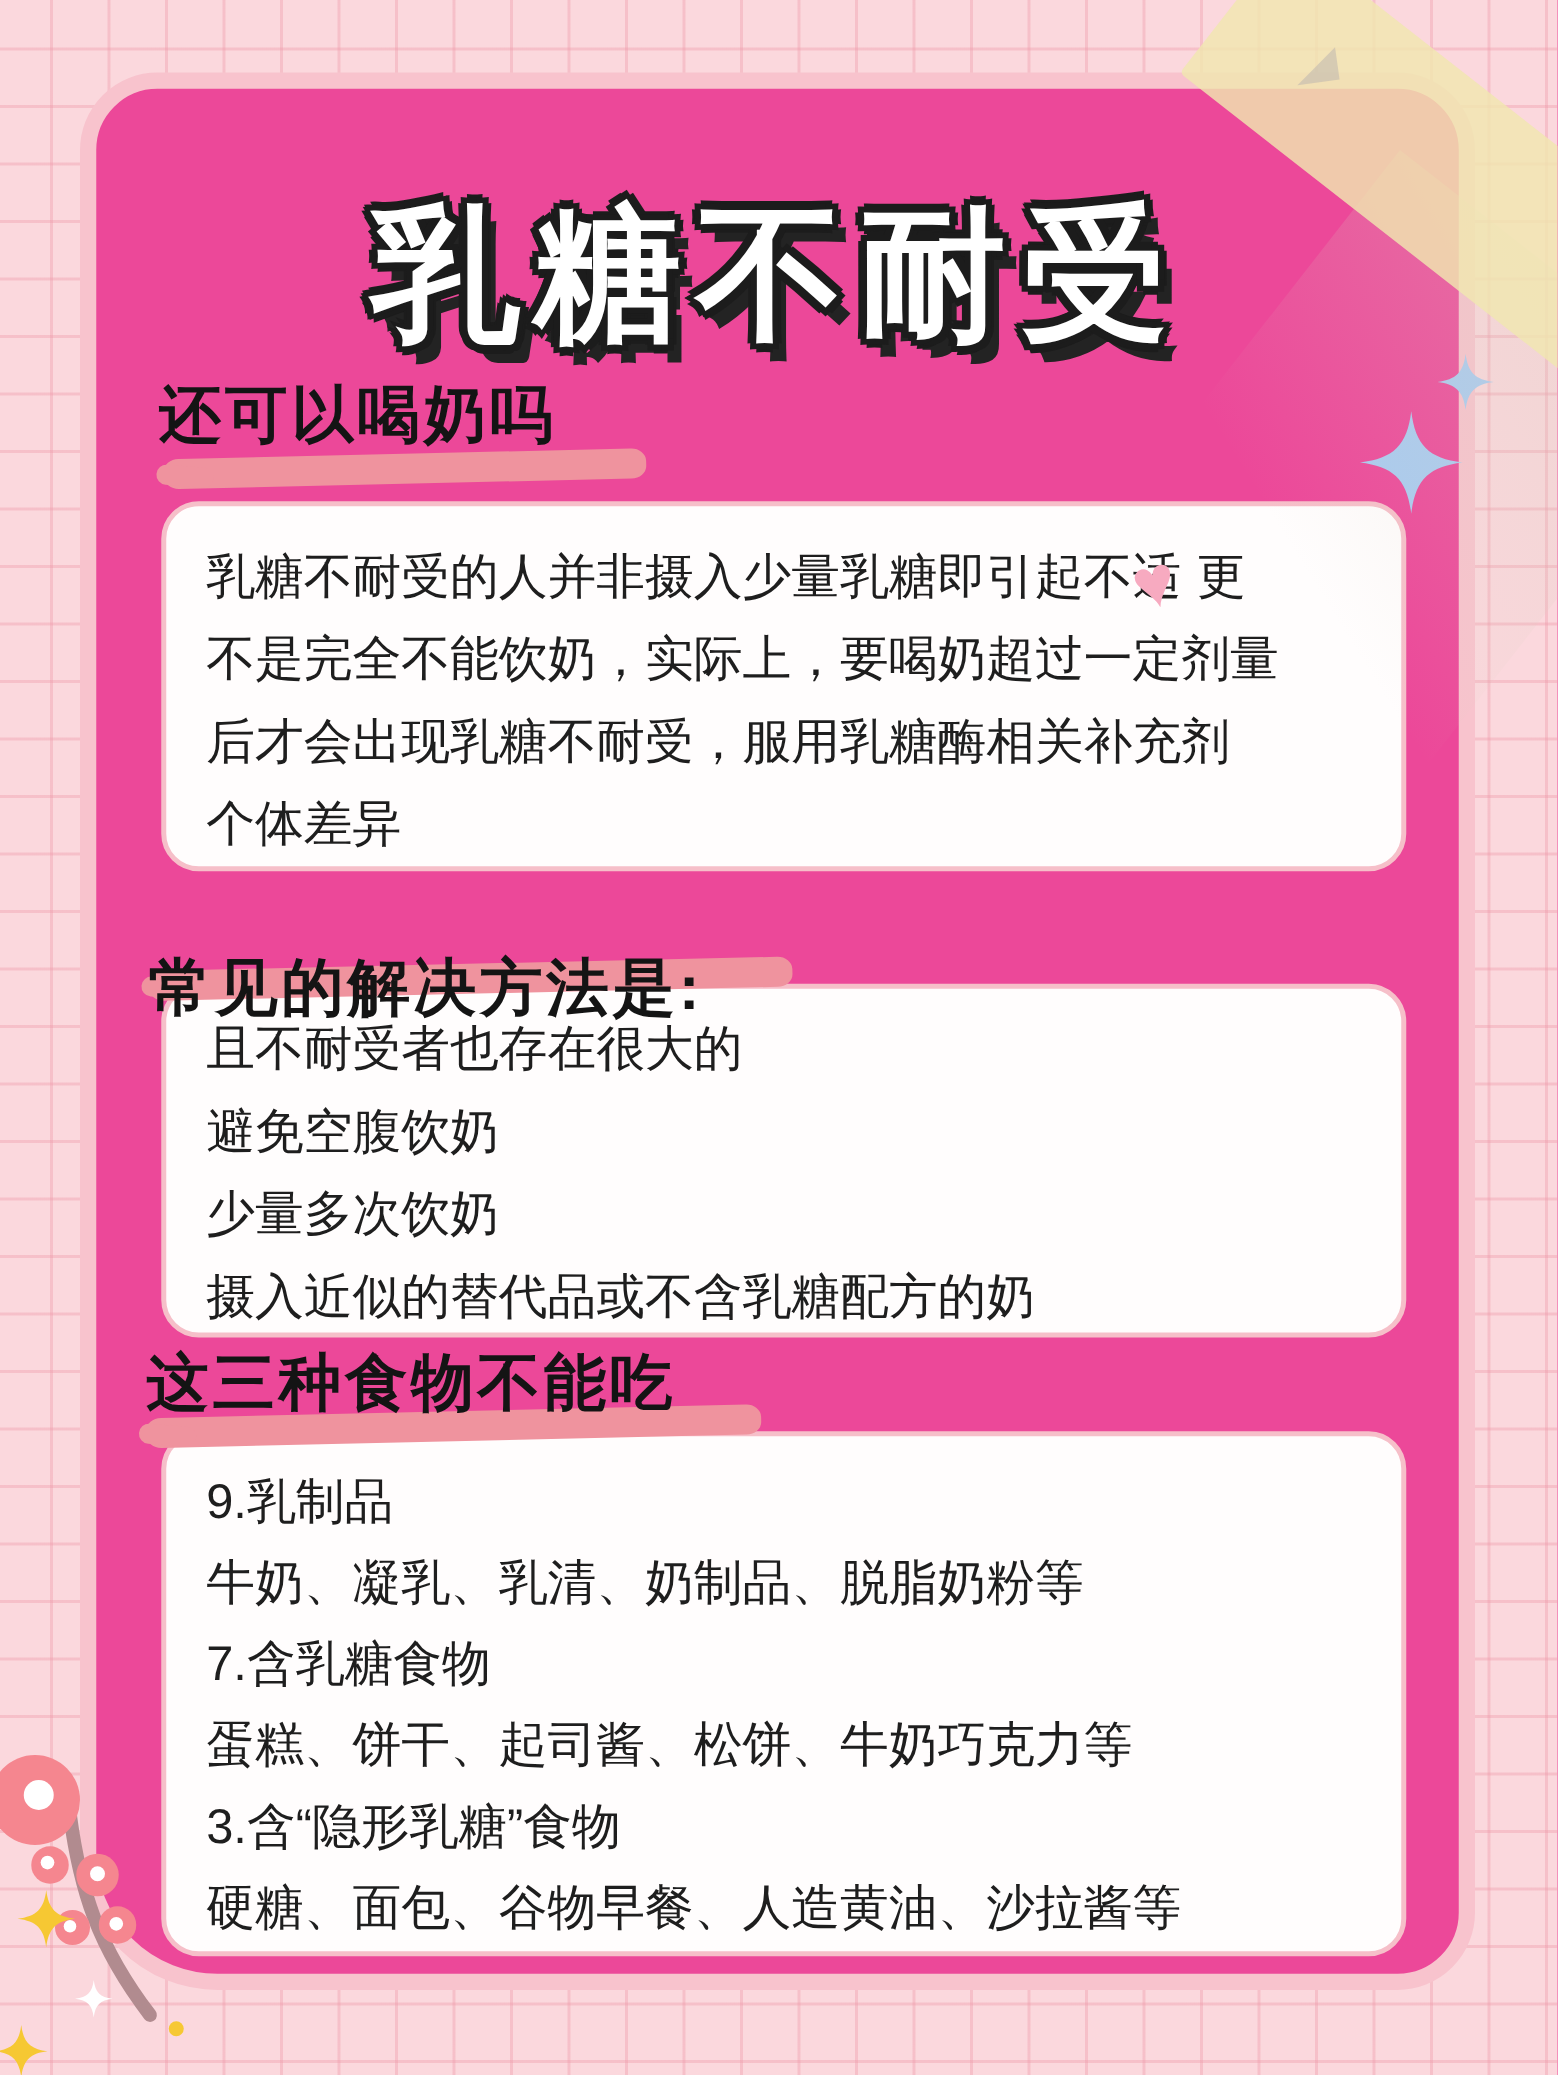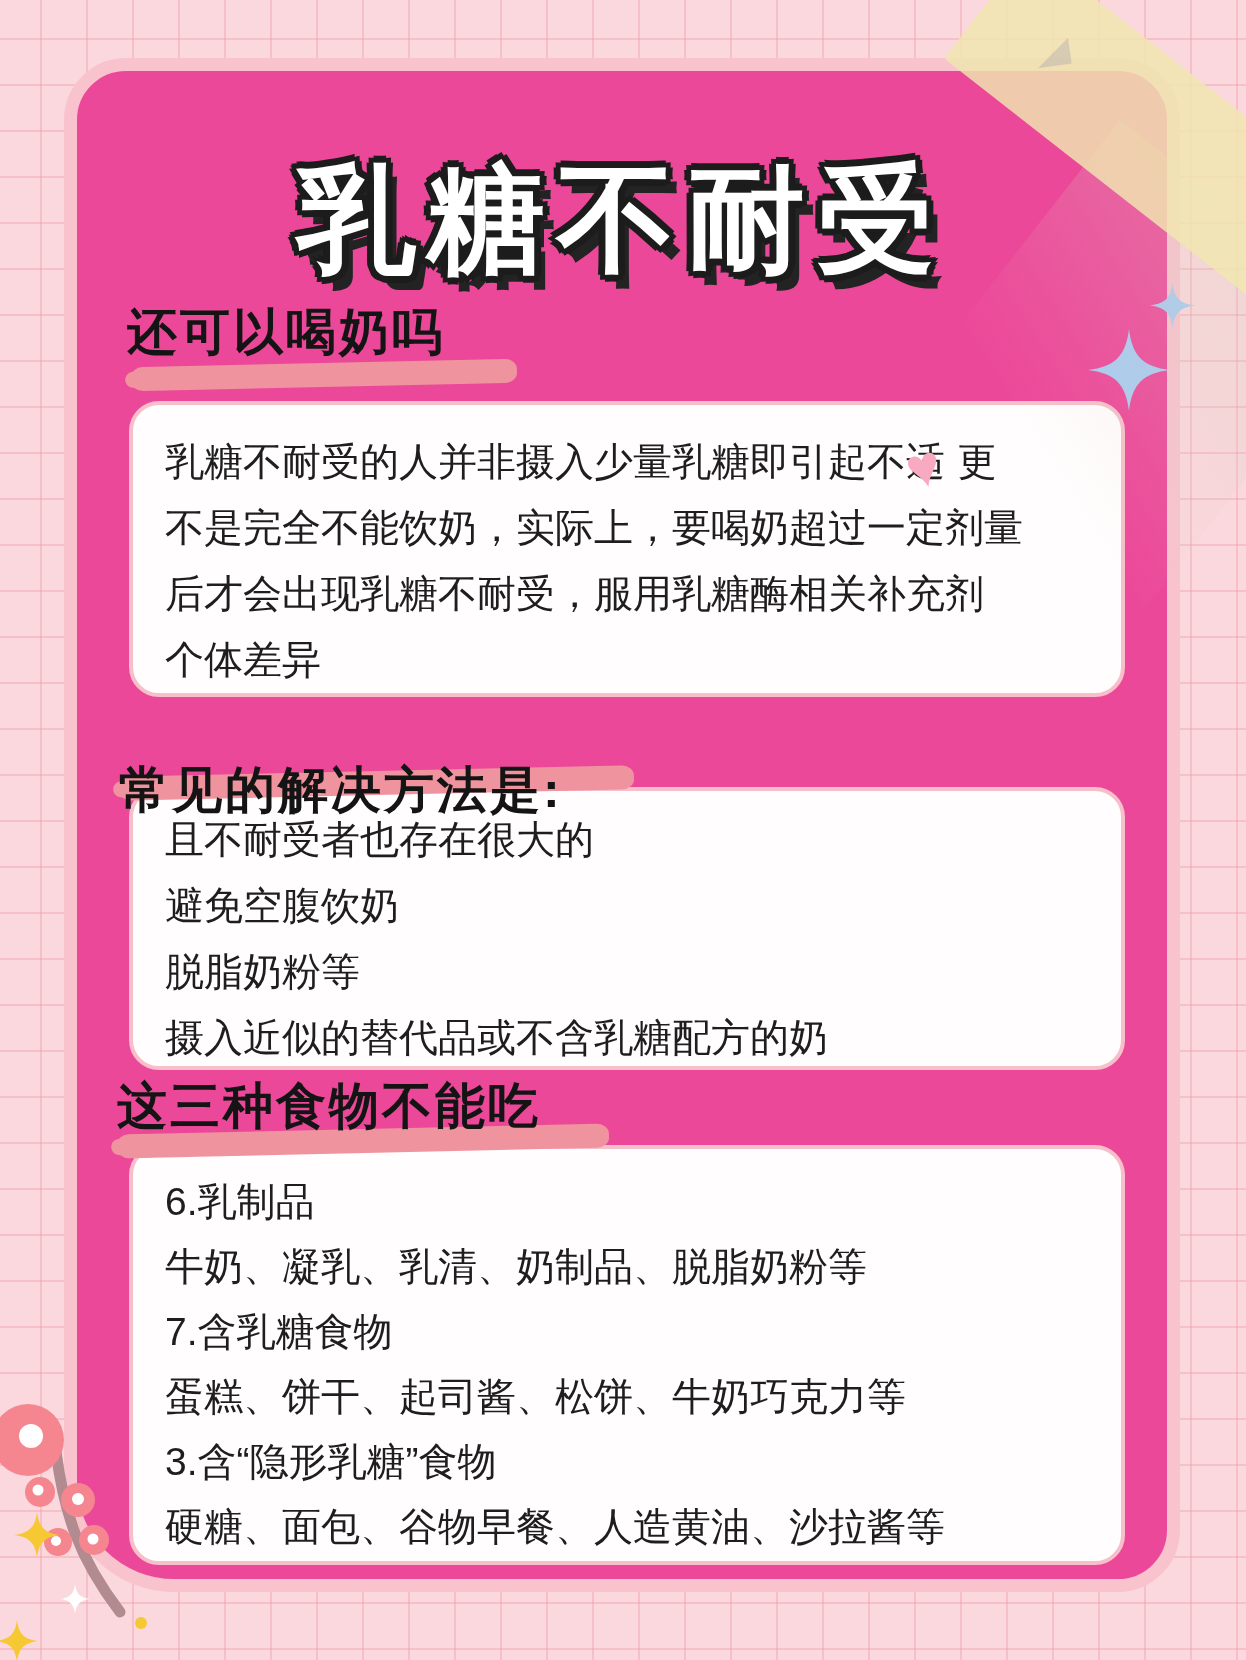--- a/index.html
+++ b/index.html
@@ -113,28 +113,28 @@
     <div class="bline">不是完全不能饮奶，实际上，要喝奶超过一定剂量</div>
     <div class="bline">后才会出现乳糖不耐受，服用乳糖酶相关补充剂</div>
     <div class="bline">个体差异</div>
   </div>
 
   <div class="heading h2">常见的解决方法是:</div>
   <div class="brush u2"></div>
   <div class="tbox box2">
     <div class="bline">且不耐受者也存在很大的</div>
     <div class="bline">避免空腹饮奶</div>
-    <div class="bline">脱脂奶粉等</div>
+    <div class="bline">少量多次饮奶</div>
     <div class="bline">摄入近似的替代品或不含乳糖配方的奶</div>
   </div>
 
   <div class="heading h3">这三种食物不能吃</div>
   <div class="brush u3"></div>
   <div class="tbox box3">
-    <div class="bline">6.乳制品</div>
+    <div class="bline">9.乳制品</div>
     <div class="bline">牛奶、凝乳、乳清、奶制品、脱脂奶粉等</div>
     <div class="bline">7.含乳糖食物</div>
     <div class="bline">蛋糕、饼干、起司酱、松饼、牛奶巧克力等</div>
     <div class="bline">3.含“隐形乳糖”食物</div>
     <div class="bline">硬糖、面包、谷物早餐、人造黄油、沙拉酱等</div>
   </div>
 
 </div>
 
 <div class="flower">

